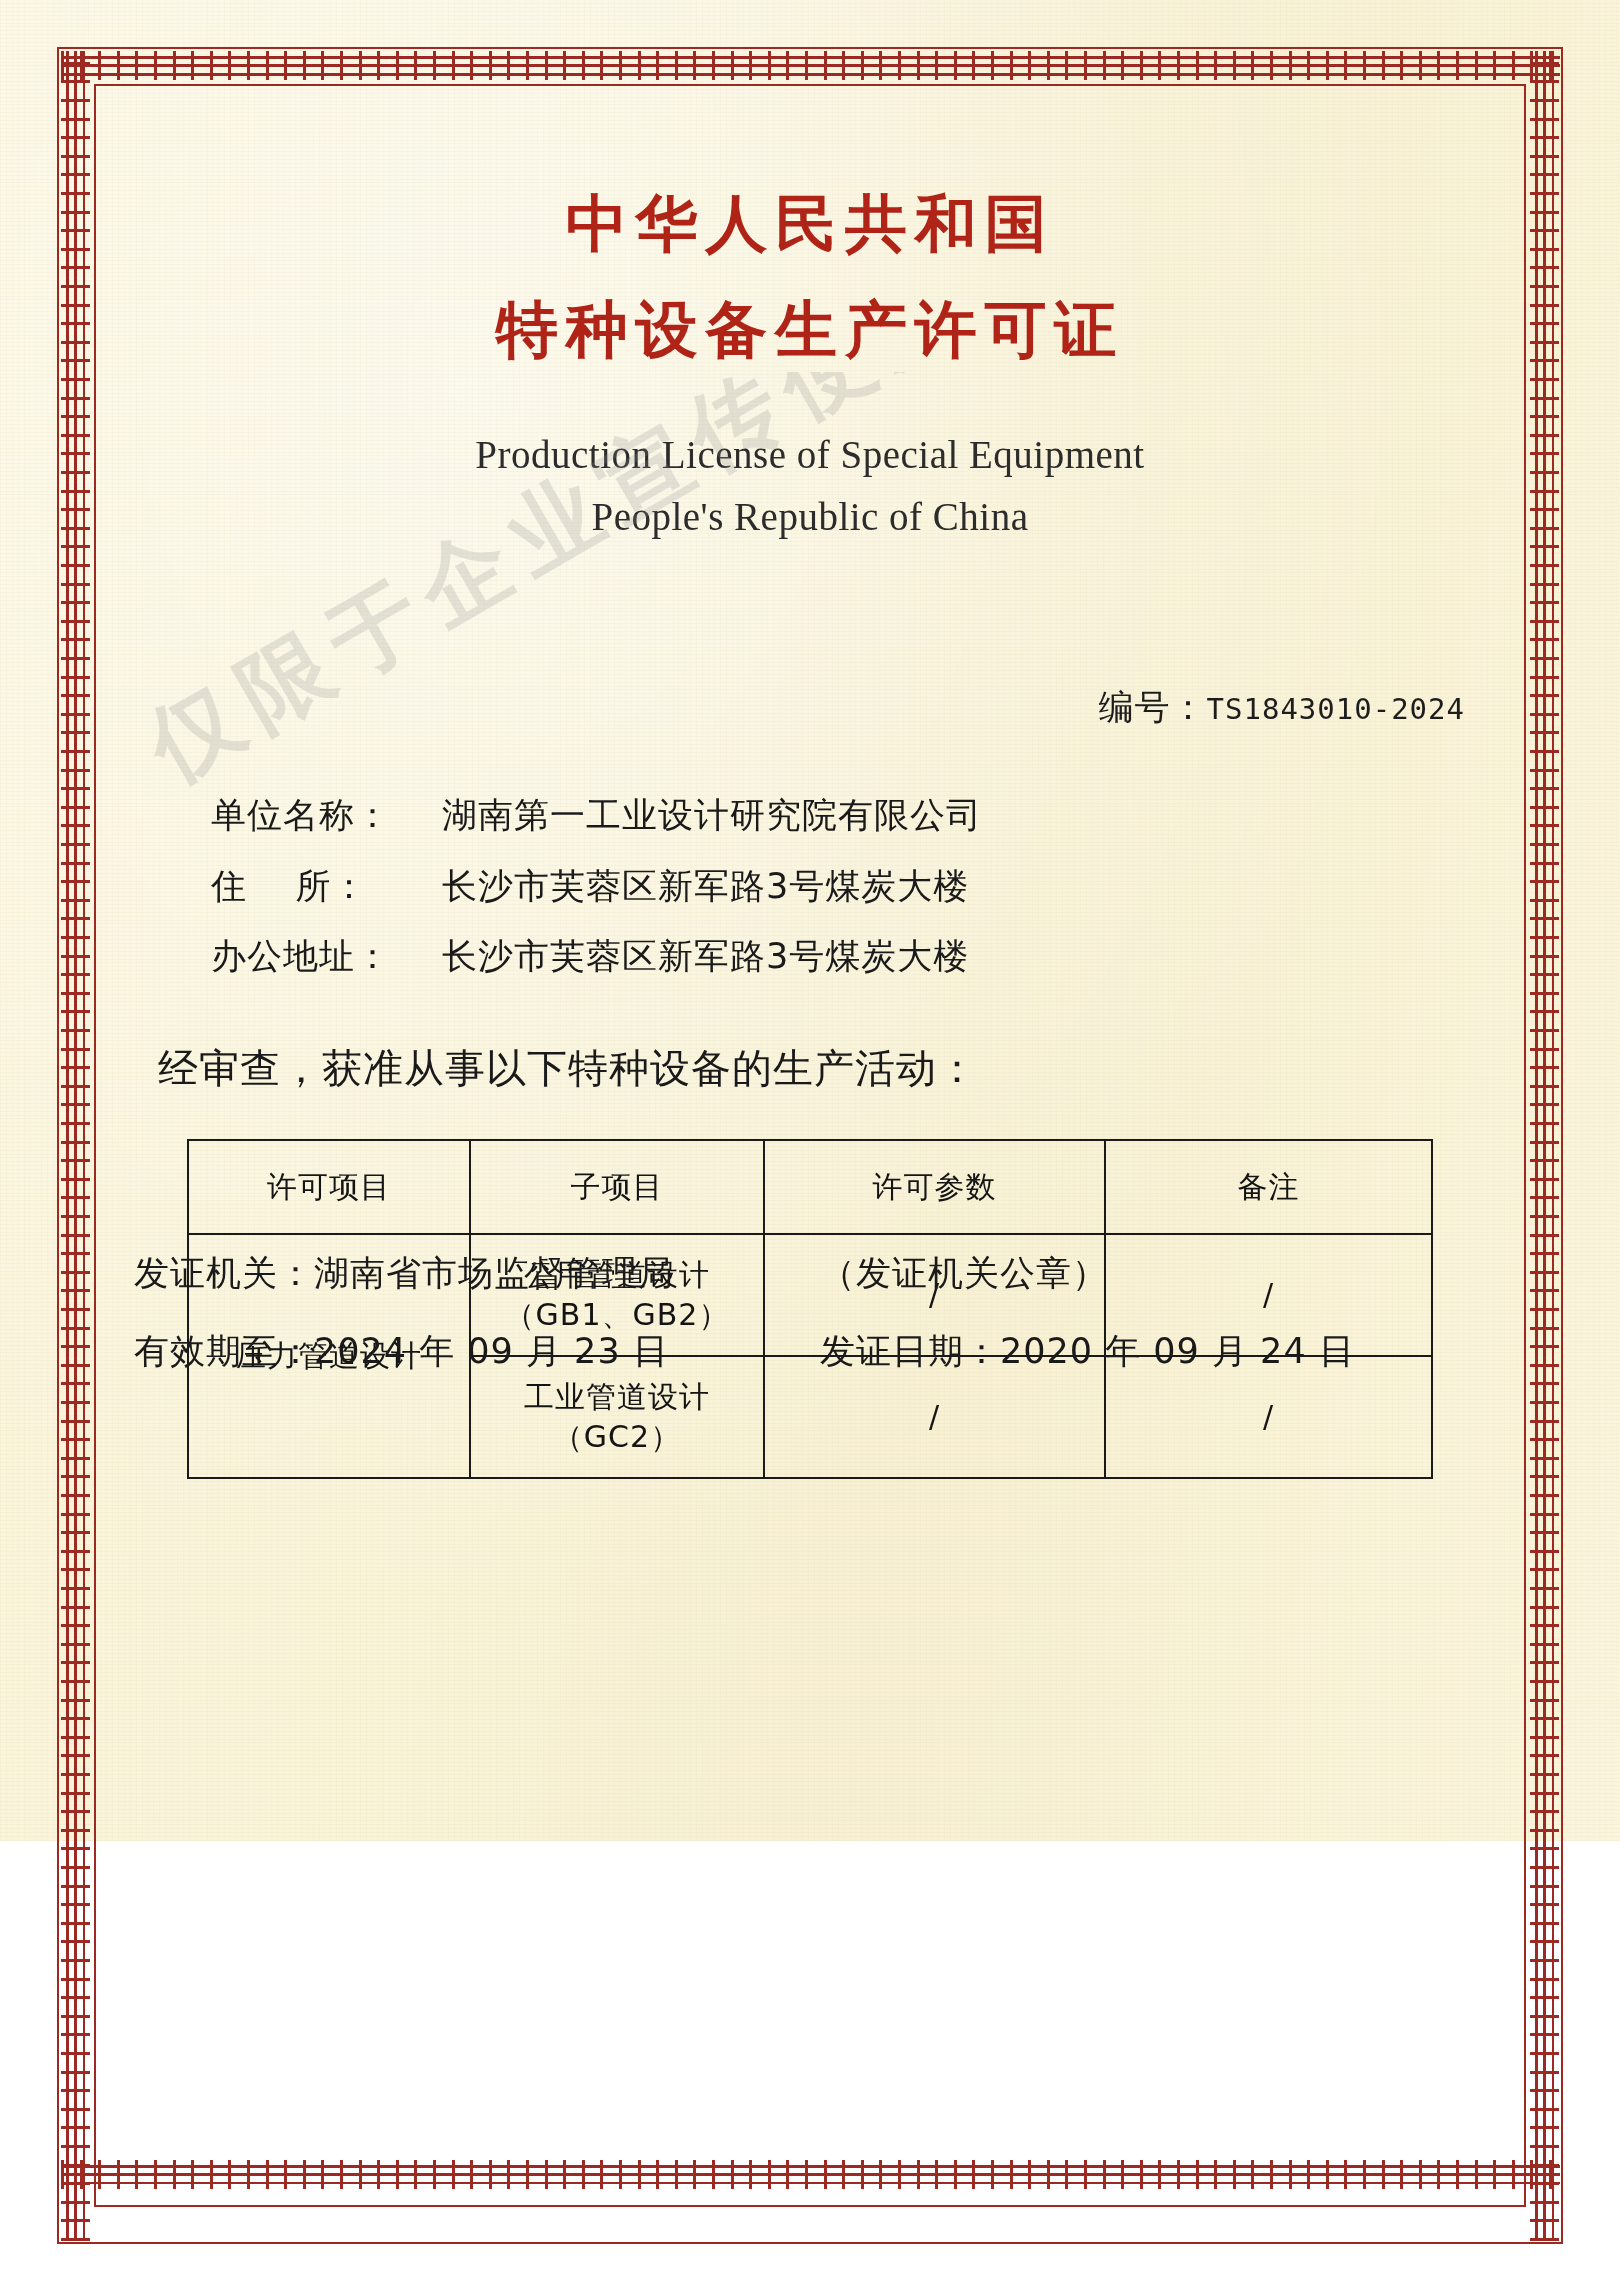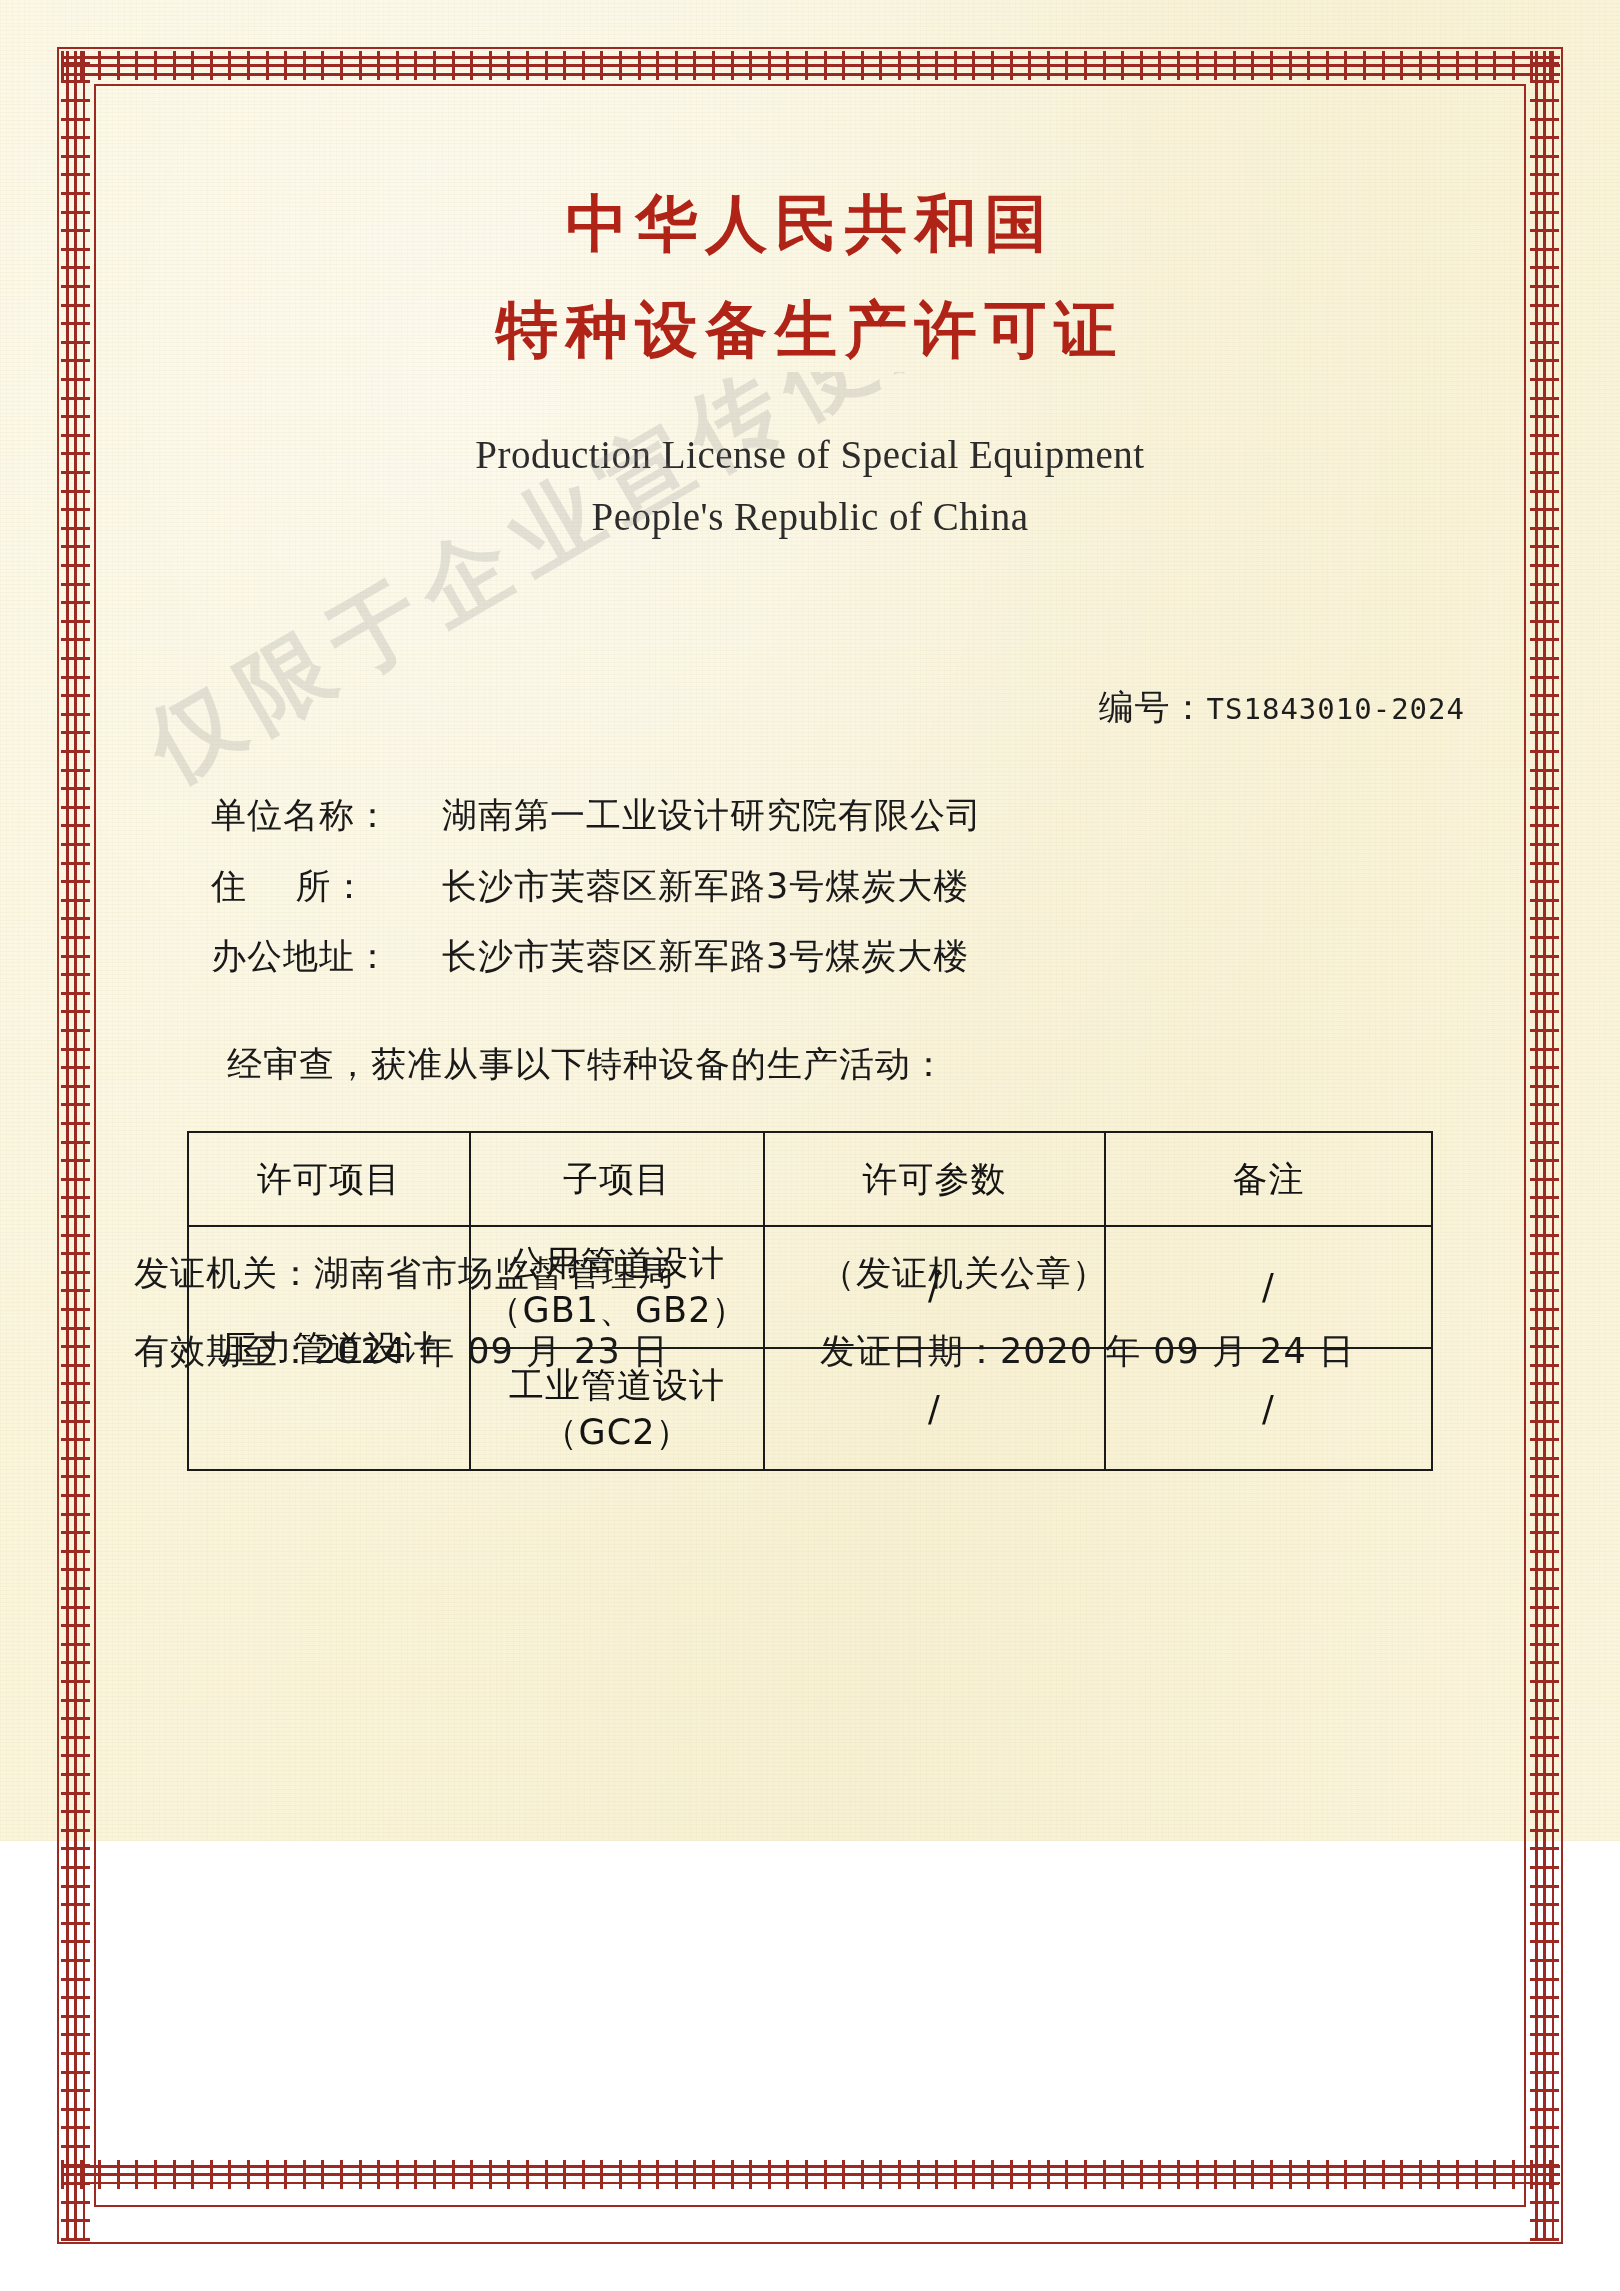--- a/index.html
+++ b/index.html
@@ -150,42 +150,41 @@
     width: 231px;
     flex: 0 0 231px;
     letter-spacing: 1px;
     white-space: pre;
     margin-left: 21px;
   }
   .field-value { letter-spacing: 1px; }
 
   .statement {
     margin-top: 61px;
-    padding-left: 113px;
-    font-size: 35px;
+    padding-left: 64px;
+    font-size: 40px;
     color: #1a1a1a;
     letter-spacing: 1px;
     font-family: "DejaVu Sans", "Liberation Sans", sans-serif;
-    margin-left: 20px;
   }
 
   
   table.license-table {
     margin: 43px 0 0 93px;
     width: 1245px;
     border-collapse: collapse;
     table-layout: fixed;
   }
   table.license-table th,
   table.license-table td {
     border: 2px solid #1a1a1a;
     text-align: center;
     vertical-align: middle;
     font-weight: normal;
-    font-size: 35px;
+    font-size: 30px;
     color: #141414;
     font-family: "DejaVu Sans", "Liberation Sans", sans-serif;
     letter-spacing: 1px;
     line-height: 1.35;
   }
   table.license-table th { height: 90px; }
   table.license-table td { height: 118px; }
   .col-1 { width: 282px; }
   .col-2 { width: 294px; }
   .col-3 { width: 341px; }

